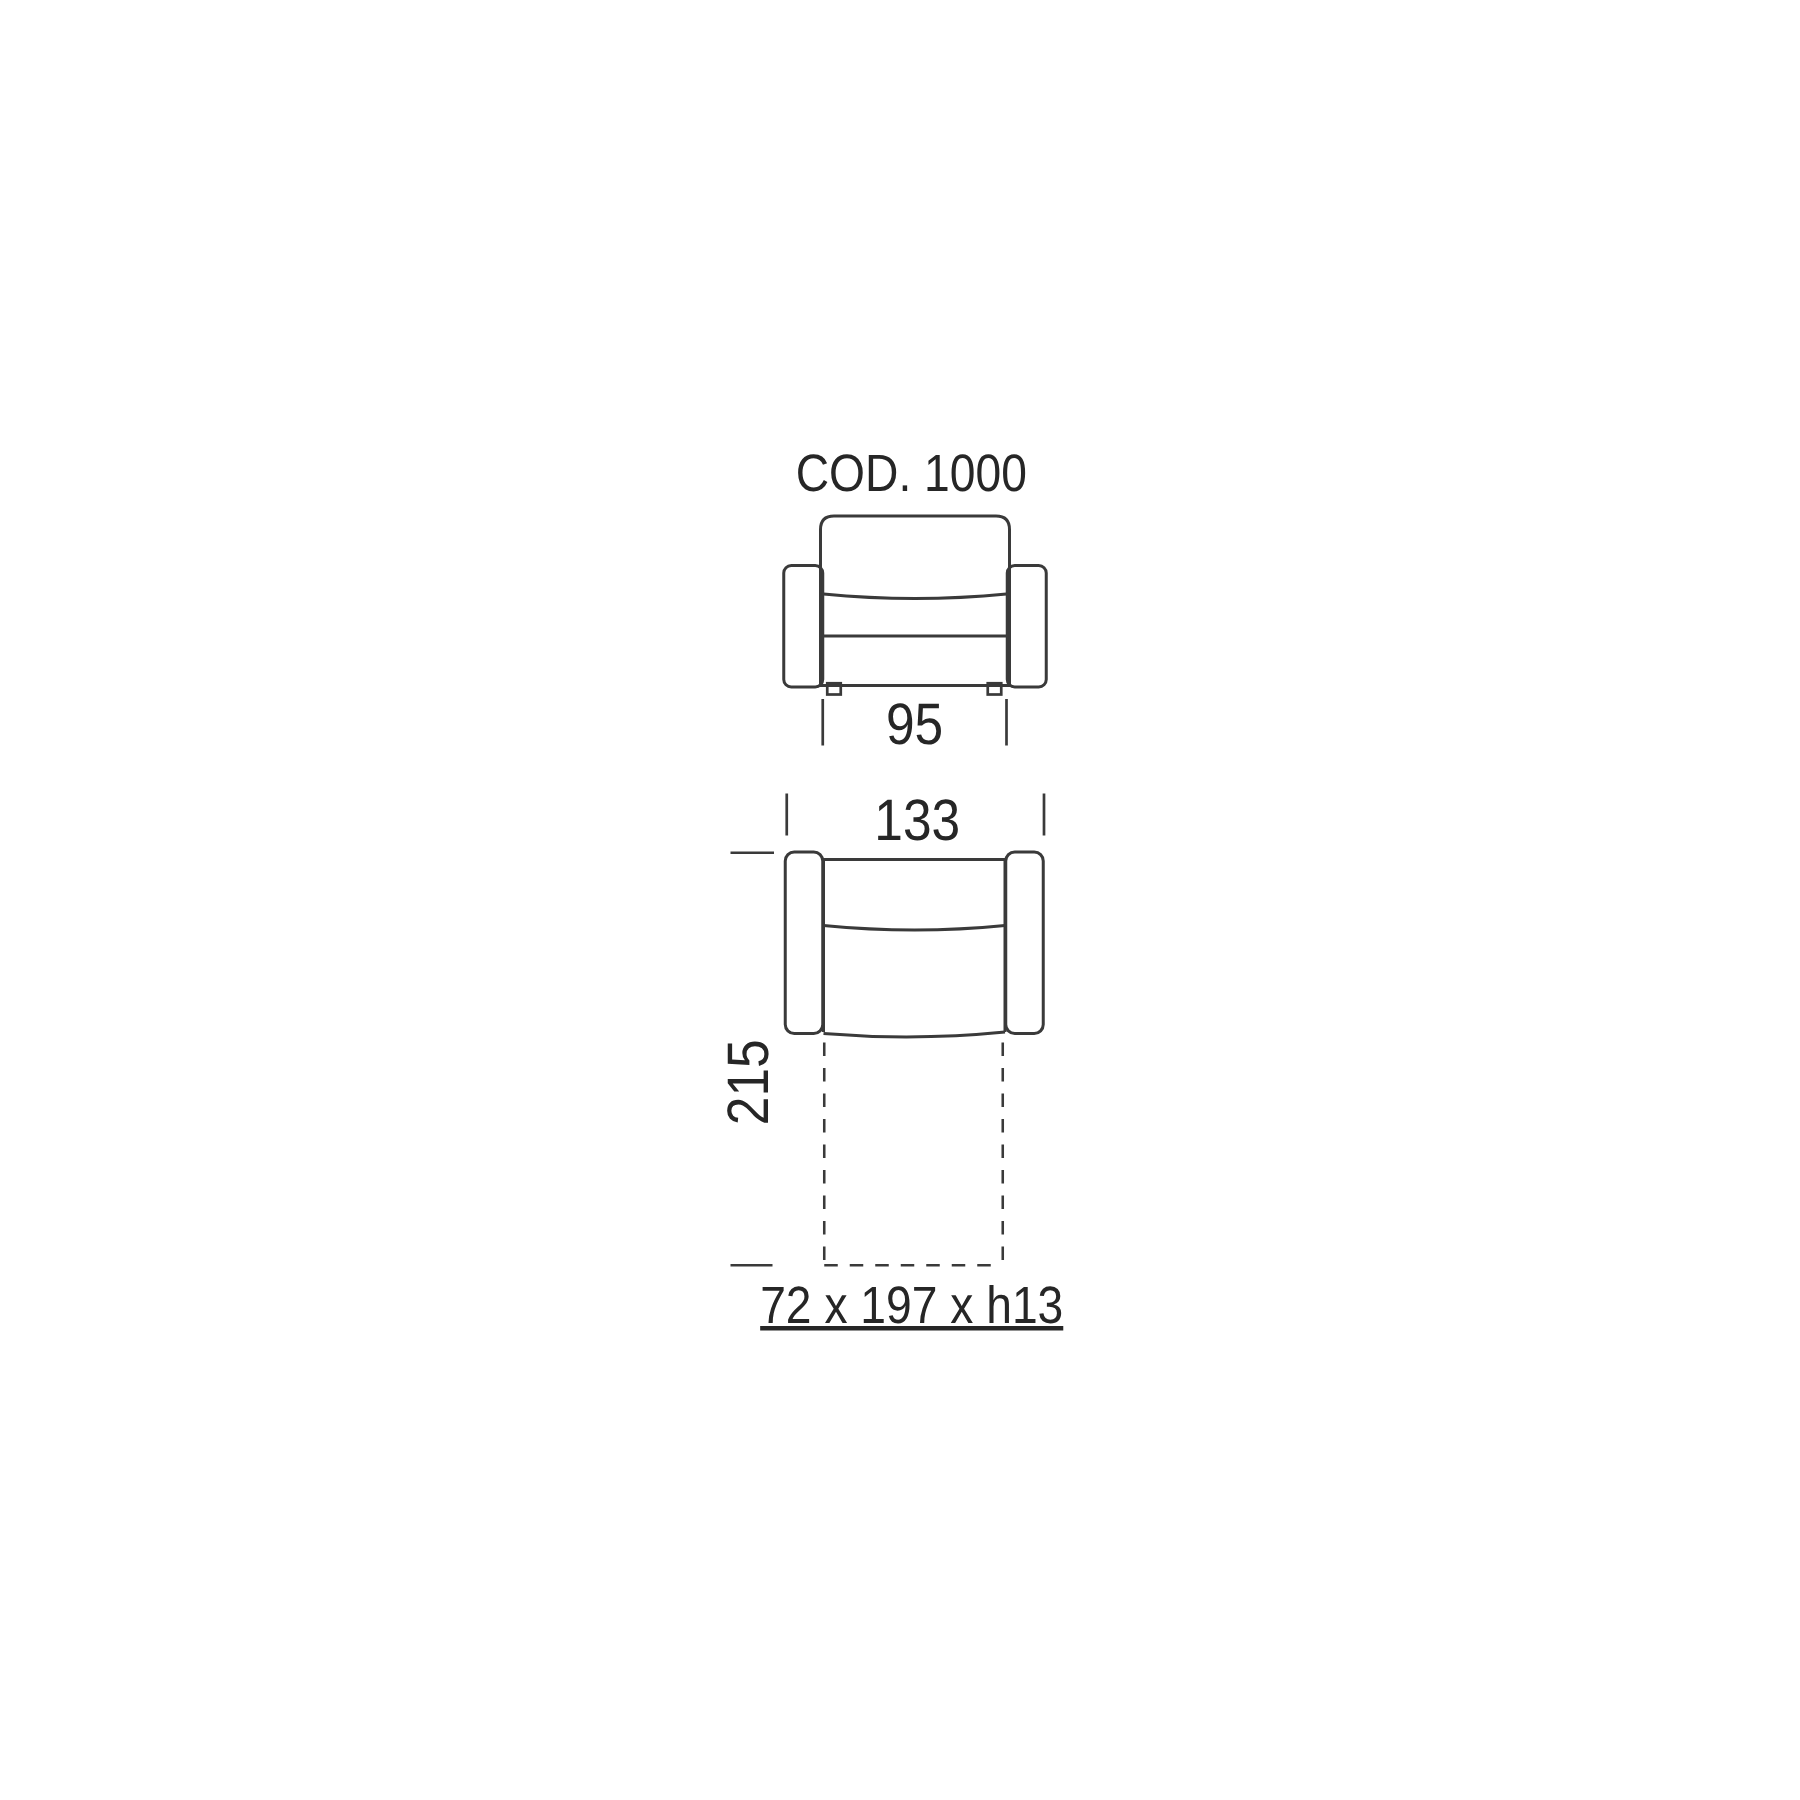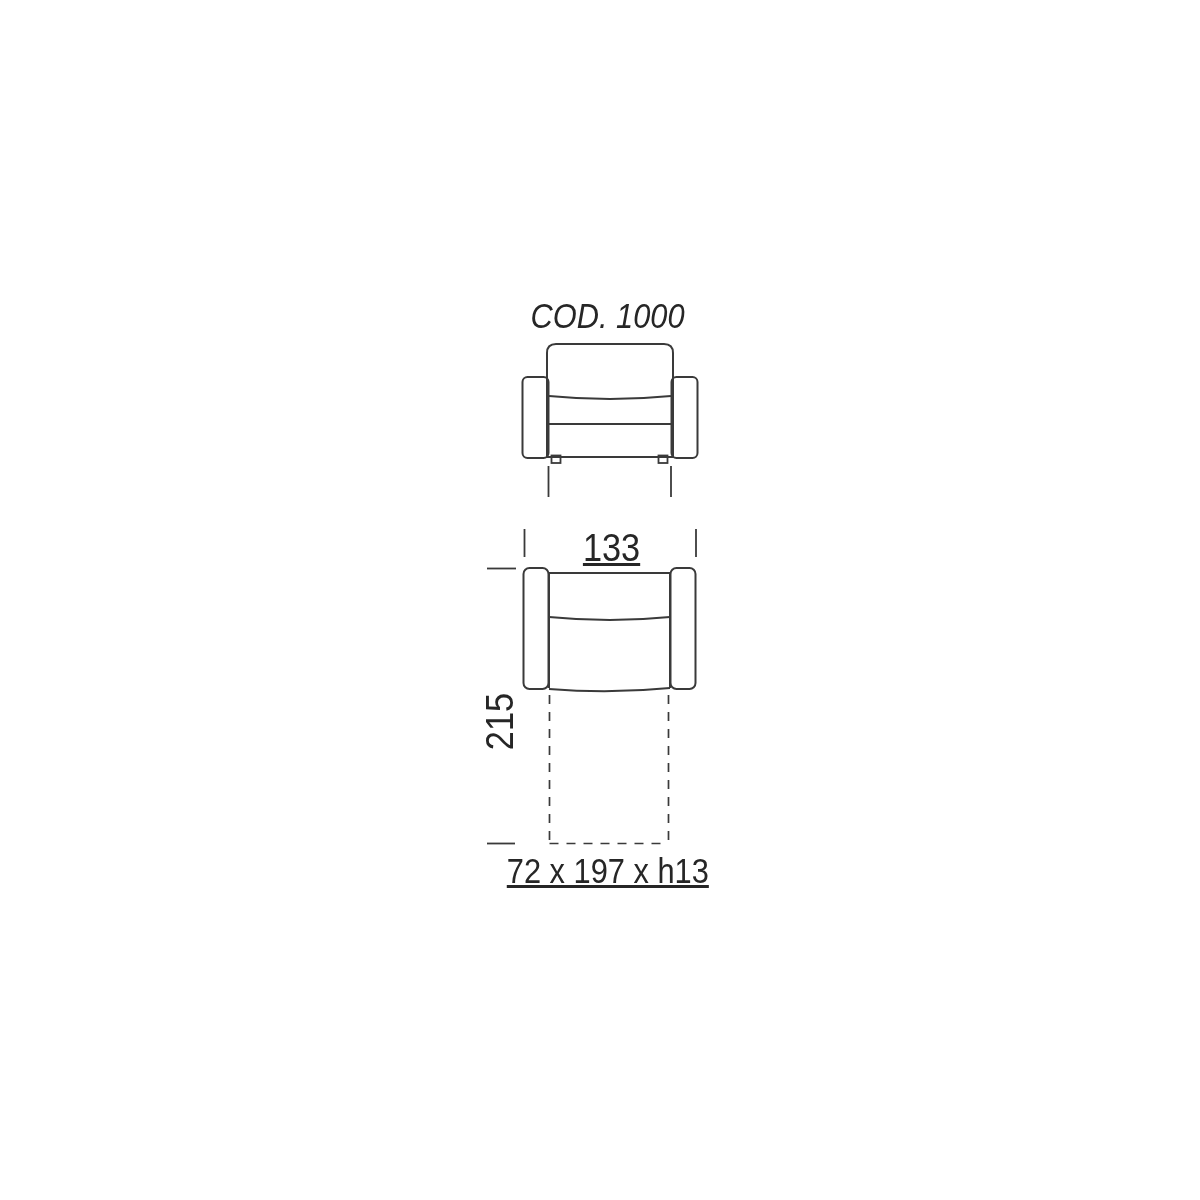--- a/index.html
+++ b/index.html
@@ -39,23 +39,23 @@
     align-items: center;
     justify-content: center;
     color: var(--text, #262626);
     line-height: 1;
   }
   .cond {
     display: inline-block;
     white-space: nowrap;
     transform: scaleX(0.88);
   }
-  .title   { left: 458px; top: 295px; width: 300px; height: 40px;  font-size: 35px; font-style: italic; }
+  .title   { left: 458px; top: 295px; width: 300px; height: 40px;  font-size: 35px; }
   .dim-95  { left: 510px; top: 464px; width: 200px; height: 38px;  font-size: 39px; }
-  .dim-133 { left: 512px; top: 528px; width: 200px; height: 38px;  font-size: 39px; text-decoration: underline; }
+  .dim-133 { left: 512px; top: 528px; width: 200px; height: 38px;  font-size: 39px; }
   .dim-215 { left: 478px; top: 660px; width: 44px;  height: 122px; font-size: 39px; }
   .dim-215 .cond { transform: rotate(-90deg) scaleX(0.88); }
   .dim-bed { left: 448px; top: 851px; width: 320px; height: 38px;  font-size: 35px; text-decoration: underline; }
 </style>
 </head>
 <body>
 
 <div class="canvas">
 
   <svg class="lineart" width="1200" height="1200" viewBox="0 0 1200 1200">
@@ -97,20 +97,23 @@
       <path class="dashed" d="M 549.5,695 L 549.5,843"></path>
       <path class="dashed" d="M 668.5,695 L 668.5,843"></path>
       <path class="dashed" d="M 549.5,843.5 L 668.5,843.5"></path>
     </g>
   </svg>
 
   <div class="label title">
     <span class="cond">COD. 1000</span>
   </div>
 
+  <div class="label dim-95">
+    <span class="cond">95</span>
+  </div>
 
   <div class="label dim-133">
     <span class="cond">133</span>
   </div>
 
   <div class="label dim-215">
     <span class="cond">215</span>
   </div>
 
   <div class="label dim-bed">

